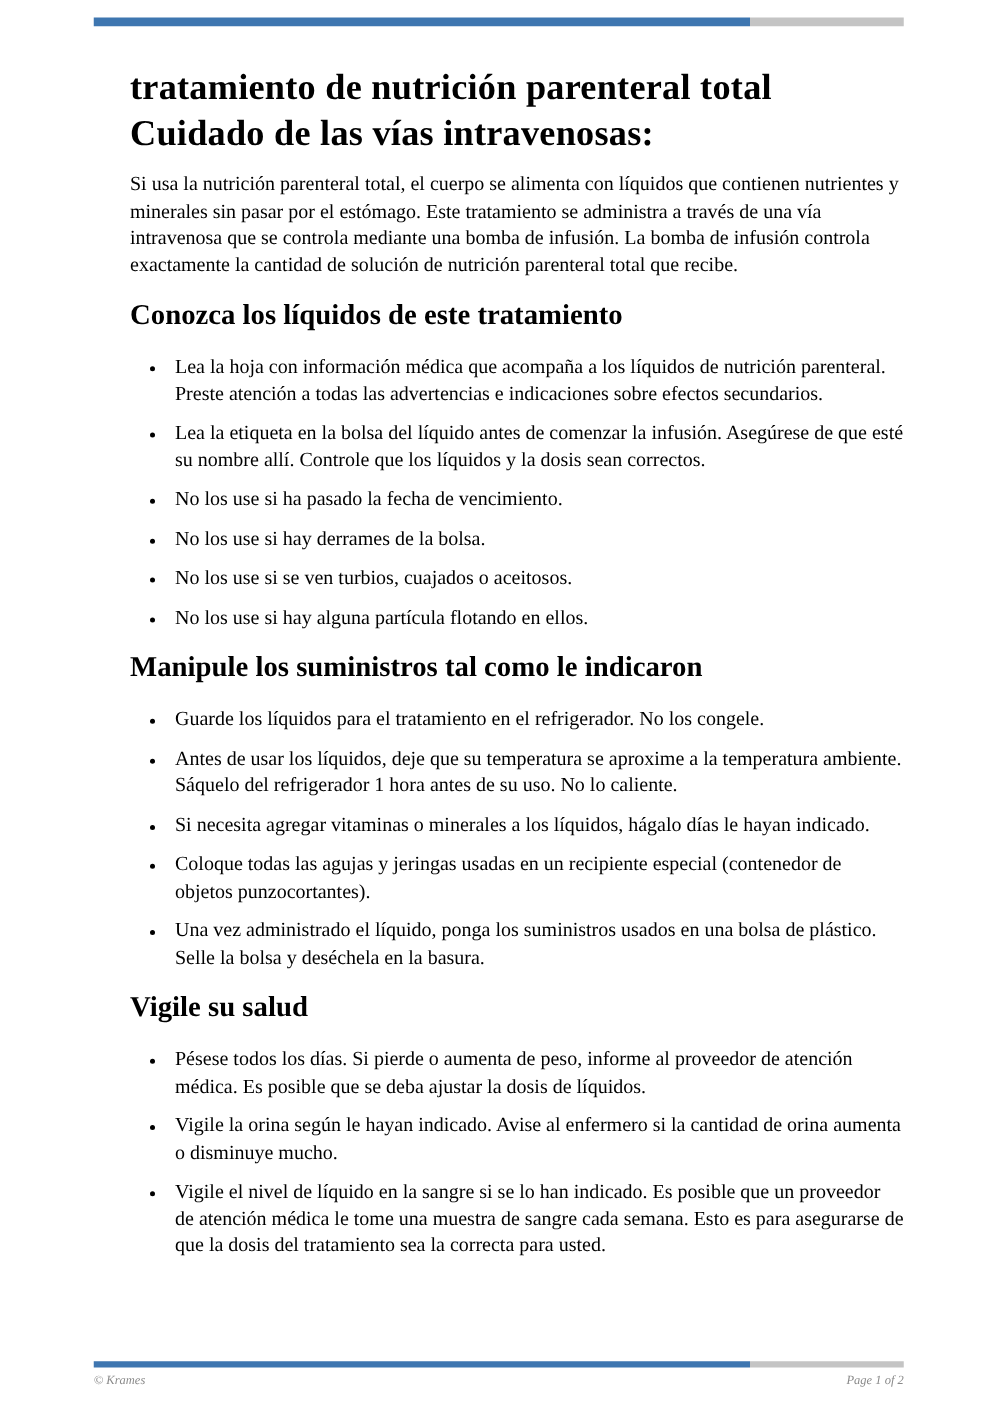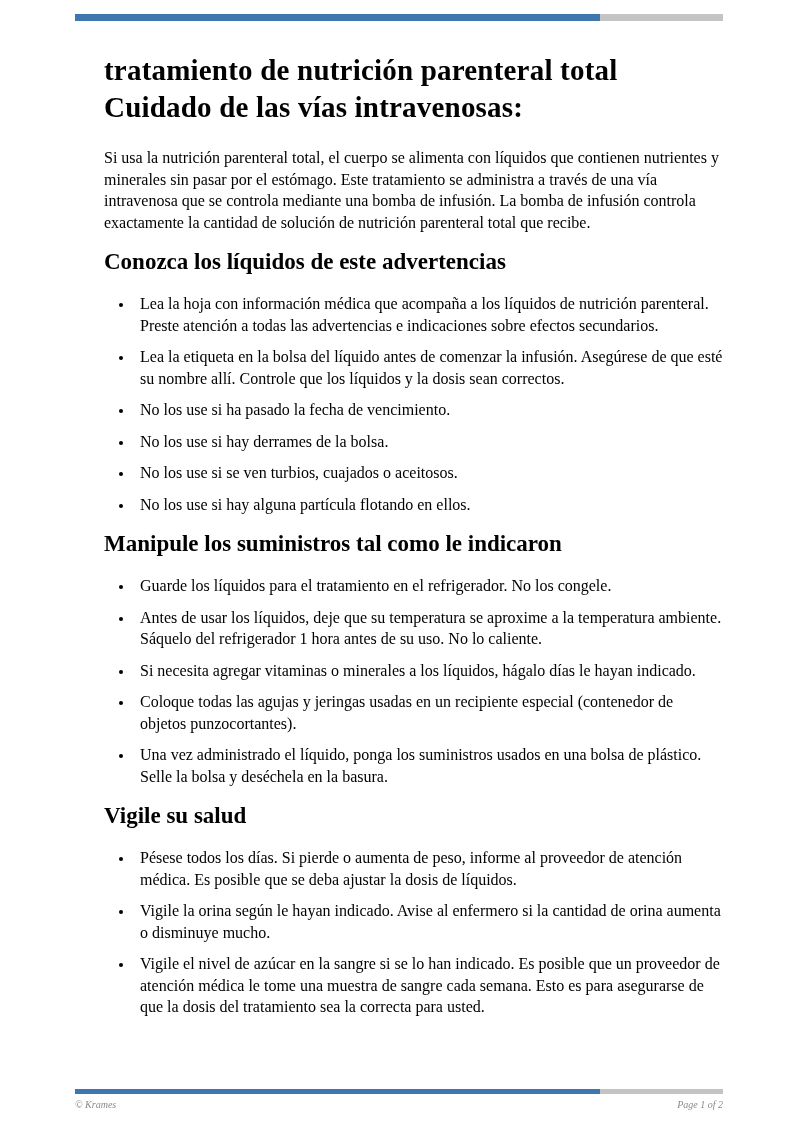--- a/index.html
+++ b/index.html
@@ -37,21 +37,21 @@
     padding-top: 31px;
   }
   h1 {
     font-size: 29px;
     line-height: 37px;
     font-weight: bold;
     letter-spacing: 0.2px;
   }
   h1 .title-line { display: block; }
   p.intro {
-    margin-top: 21px;
+    margin-top: 11px;
     font-size: 16px;
     line-height: 21.5px;
   }
   h2 {
     margin-top: 14px;
     font-size: 23px;
     line-height: 30px;
     font-weight: bold;
   }
   ul {
@@ -96,21 +96,21 @@
   <div class="content">
 
     <h1>
       <span class="title-line">tratamiento de nutrición parenteral total</span>
       <span class="title-line">Cuidado de las vías intravenosas:</span>
     </h1>
 
     <p class="intro">Si usa la nutrición parenteral total, el cuerpo se alimenta con líquidos que contienen nutrientes y minerales sin pasar por el estómago. Este tratamiento se administra a través de una vía intravenosa que se controla mediante una bomba de infusión. La bomba de infusión controla exactamente la cantidad de solución de nutrición parenteral total que recibe.</p>
 
     <section>
-      <h2>Conozca los líquidos de este advertencias</h2>
+      <h2>Conozca los líquidos de este tratamiento</h2>
       <ul>
         <li>Lea la hoja con información médica que acompaña a los líquidos de nutrición parenteral. Preste atención a todas las advertencias e indicaciones sobre efectos secundarios.</li>
         <li>Lea la etiqueta en la bolsa del líquido antes de comenzar la infusión. Asegúrese de que esté su nombre allí. Controle que los líquidos y la dosis sean correctos.</li>
         <li>No los use si ha pasado la fecha de vencimiento.</li>
         <li>No los use si hay derrames de la bolsa.</li>
         <li>No los use si se ven turbios, cuajados o aceitosos.</li>
         <li>No los use si hay alguna partícula flotando en ellos.</li>
       </ul>
     </section>
 
@@ -123,21 +123,21 @@
         <li>Coloque todas las agujas y jeringas usadas en un recipiente especial (contenedor de objetos punzocortantes).</li>
         <li>Una vez administrado el líquido, ponga los suministros usados en una bolsa de plástico. Selle la bolsa y deséchela en la basura.</li>
       </ul>
     </section>
 
     <section>
       <h2>Vigile su salud</h2>
       <ul>
         <li>Pésese todos los días. Si pierde o aumenta de peso, informe al proveedor de atención médica. Es posible que se deba ajustar la dosis de líquidos.</li>
         <li>Vigile la orina según le hayan indicado. Avise al enfermero si la cantidad de orina aumenta o disminuye mucho.</li>
-        <li>Vigile el nivel de azúcar en la sangre si se lo han indicado. Es posible que un proveedor de atención médica le tome una muestra de sangre cada semana. Esto es para asegurarse de que la dosis del tratamiento sea la correcta para usted.</li>
+        <li>Vigile el nivel de líquido en la sangre si se lo han indicado. Es posible que un proveedor de atención médica le tome una muestra de sangre cada semana. Esto es para asegurarse de que la dosis del tratamiento sea la correcta para usted.</li>
       </ul>
     </section>
 
   </div>
 </div>
 
 <div class="footer">
   <div class="accent-bar bottom">
     <div class="bar-blue"></div>
     <div class="bar-gray"></div>

